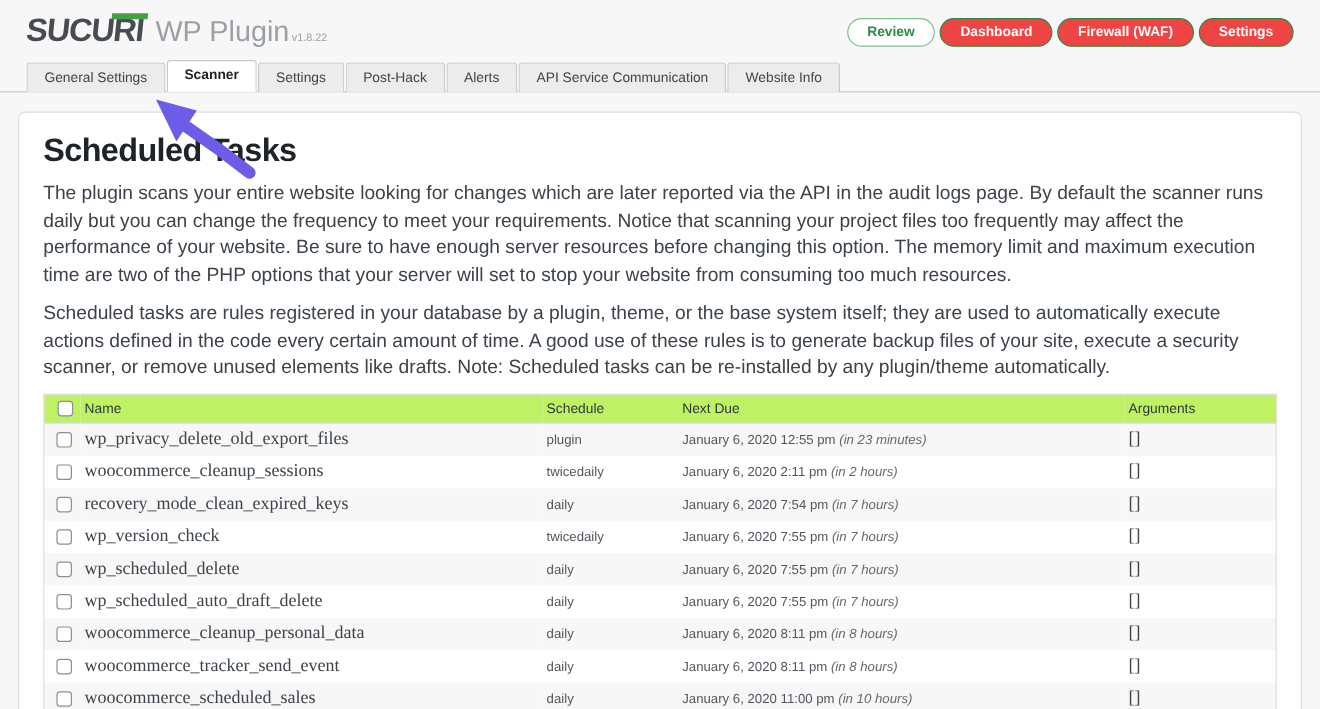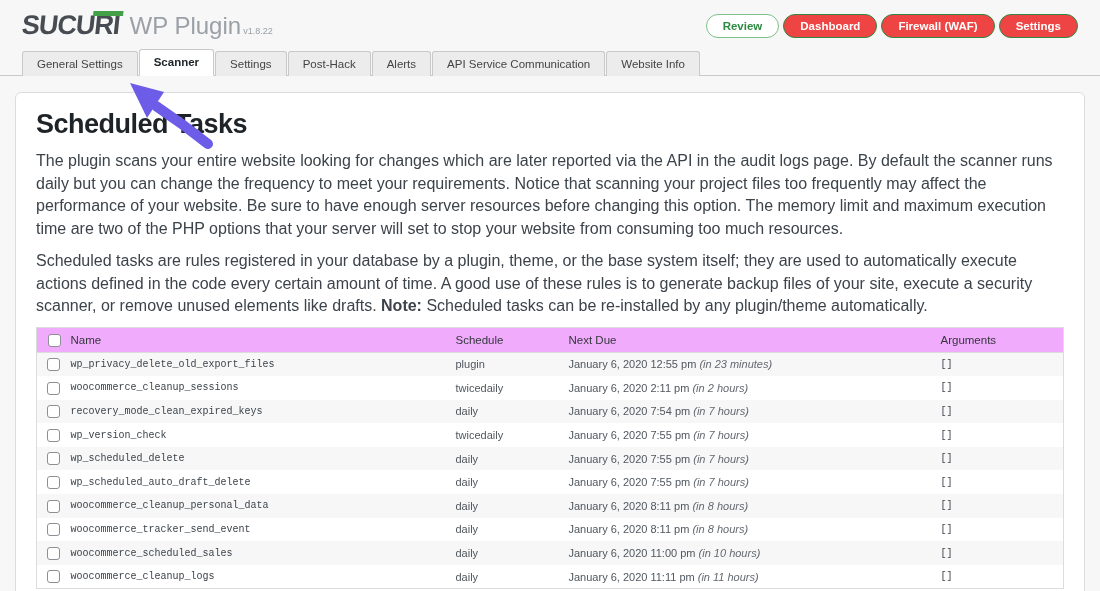--- a/index.html
+++ b/index.html
@@ -34,35 +34,35 @@
   
   .arrow-svg { position:absolute; left:108px; top:76px; width:130px; height:80px;
     pointer-events:none; z-index:5; }
 
   
   .card { background:#fff; border:1px solid #dcdcde; border-radius:6px;
     margin:16px 15px 0 15px; padding:14px 20px 20px 20px; min-height:520px; }
   .page-title { font-size:27px; font-weight:800; color:#1d2327; letter-spacing:-0.5px;
     margin:2px 0 10px 0; font-family:"Liberation Sans",sans-serif; }
   .desc { font-size:16px; line-height:1.42; color:#3c434a; margin-bottom:9px; }
-  .desc b { font-weight:700; }
+  .desc b { font-weight:400; }
 
   
   table.tasks { width:100%; border-collapse:collapse; table-layout:fixed;
     border:1px solid #dcdcde; margin-top:4px; }
   table.tasks col.c-check { width:30px; }
   table.tasks col.c-name  { width:385px; }
   table.tasks col.c-sched { width:113px; }
   table.tasks col.c-due   { width:372px; }
   thead th { font-size:11.5px; font-weight:400; color:#32373c; text-align:left;
-    padding:5px 4px; border-bottom:1px solid #dcdcde; background:#f0abfc; }
+    padding:5px 4px; border-bottom:1px solid #dcdcde; background:#bef264; }
   tbody td { font-size:11px; color:#50575e; padding:5px 4px; }
   tbody tr:nth-child(odd) { background:#f7f7f7; }
   tbody tr:nth-child(even) { background:#fff; }
-  td.name, td.args { font-family:Liberation Mono, monospace; font-size:10px; color:#3c434a;margin-left:12px; }
+  td.name, td.args { font-family:Liberation Serif, serif; font-size:15px; color:#3c434a;margin-left:12px; }
   td .rel { font-style:italic; color:#646970; }
   .cb { width:13px; height:13px; border:1px solid #8c8f94; border-radius:3px;
     background:#fff; display:inline-block; vertical-align:middle; cursor:pointer; }
   th .cb { margin-left:1px; }
   td.checkcell, th.checkcell { text-align:center; padding-left:8px; }
 </style>
 </head>
 <body>
 
 <div class="topbar">

